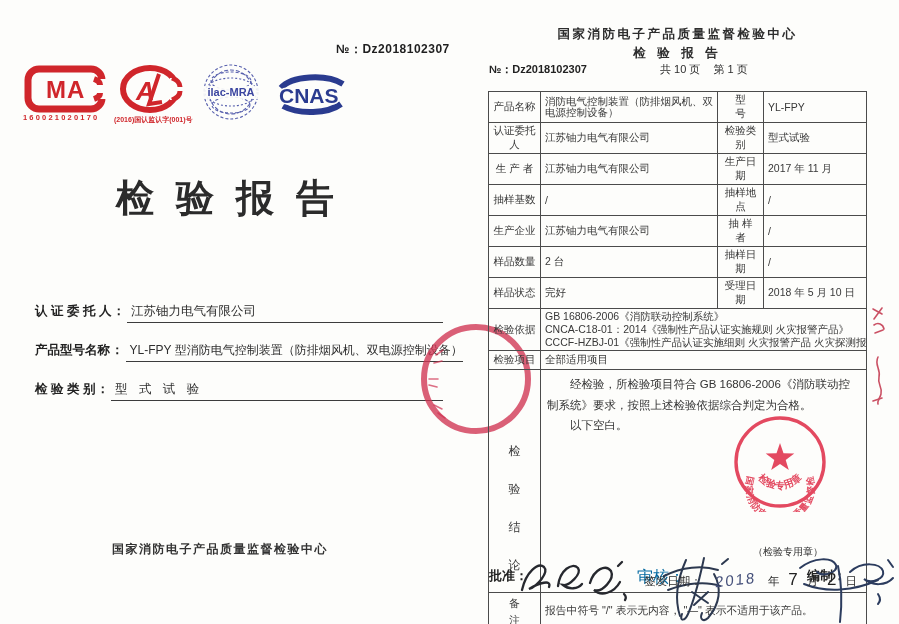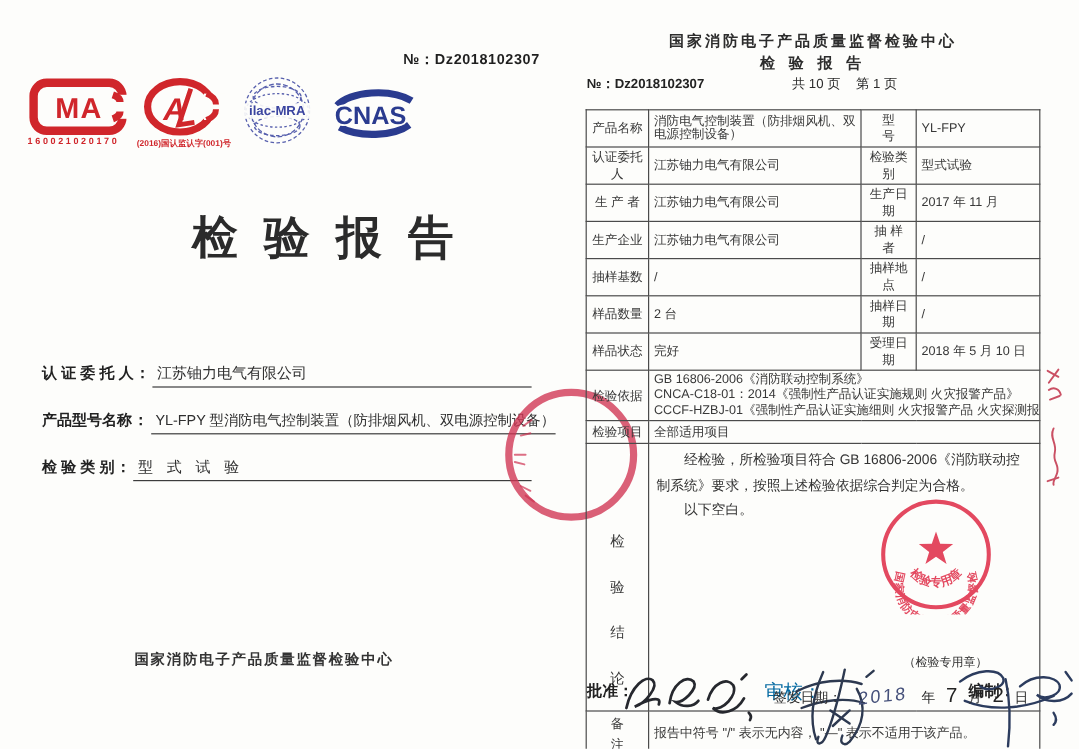--- a/index.html
+++ b/index.html
@@ -3,21 +3,21 @@
 <meta charset="utf-8">
 <style>
   html,body{margin:0;padding:0;background:#fdfdfb;}
   body{width:899px;height:624px;overflow:hidden;position:relative;
        font-family:"Liberation Sans","DejaVu Sans",sans-serif;color:#3a3a3a;}
   .sheet{position:absolute;inset:0;background:#fdfdfb;}
   .abs{position:absolute;}
   
   .lp-repno{left:336px;top:41px;font-size:12px;font-weight:bold;color:#1f1f1f;letter-spacing:.5px;}
   .lp-title{left:0;top:173px;width:450px;text-align:center;font-size:38px;font-weight:bold;
-            color:#2b2b2b;letter-spacing:22px;text-indent:22px;margin-left:44px;}
+            color:#2b2b2b;letter-spacing:22px;text-indent:22px;}
   .lp-footer{left:0;top:541px;width:440px;text-align:center;font-size:12px;font-weight:bold;
              color:#333;letter-spacing:1.5px;}
   .cover-fields{left:35px;top:303px;width:408px;}
   .cover-row{display:flex;align-items:flex-start;margin-bottom:19px;font-size:12.5px;}
   .cover-row .flabel{font-weight:bold;color:#222;white-space:nowrap;}
   .cover-row .fcolon{font-weight:bold;color:#222;margin:0 2px 0 1px;}
   .cover-row .fvalue{flex:1;border-bottom:1.5px solid #3c3c3c;padding:0 0 2px 4px;
                      color:#2f2f2f;white-space:nowrap;overflow:visible;}
   .cma-code{left:23px;top:113px;font-size:7.5px;color:#d0262b;letter-spacing:2.2px;font-weight:bold;}
   .cal-cap{left:114px;top:115px;font-size:7px;color:#d0262b;font-weight:bold;}
@@ -158,29 +158,29 @@
       <td class="lab">检验类别</td>
       <td class="val">型式试验</td>
     </tr>
     <tr style="height:21px">
       <td class="lab">生 产 者</td>
       <td class="val">江苏铀力电气有限公司</td>
       <td class="lab">生产日期</td>
       <td class="val">2017 年 11 月</td>
     </tr>
     <tr style="height:21px">
+      <td class="lab">抽样基数</td>
+      <td class="val">/</td>
+      <td class="lab">抽样地点</td>
+      <td class="val">/</td>
+    </tr>
+    <tr style="height:21px">
       <td class="lab">生产企业</td>
       <td class="val">江苏铀力电气有限公司</td>
       <td class="lab">抽 样 者</td>
-      <td class="val">/</td>
-    </tr>
-    <tr style="height:21px">
-      <td class="lab">抽样基数</td>
-      <td class="val">/</td>
-      <td class="lab">抽样地点</td>
       <td class="val">/</td>
     </tr>
     <tr style="height:22px">
       <td class="lab">样品数量</td>
       <td class="val">2 台</td>
       <td class="lab">抽样日期</td>
       <td class="val">/</td>
     </tr>
     <tr style="height:22px">
       <td class="lab">样品状态</td>

